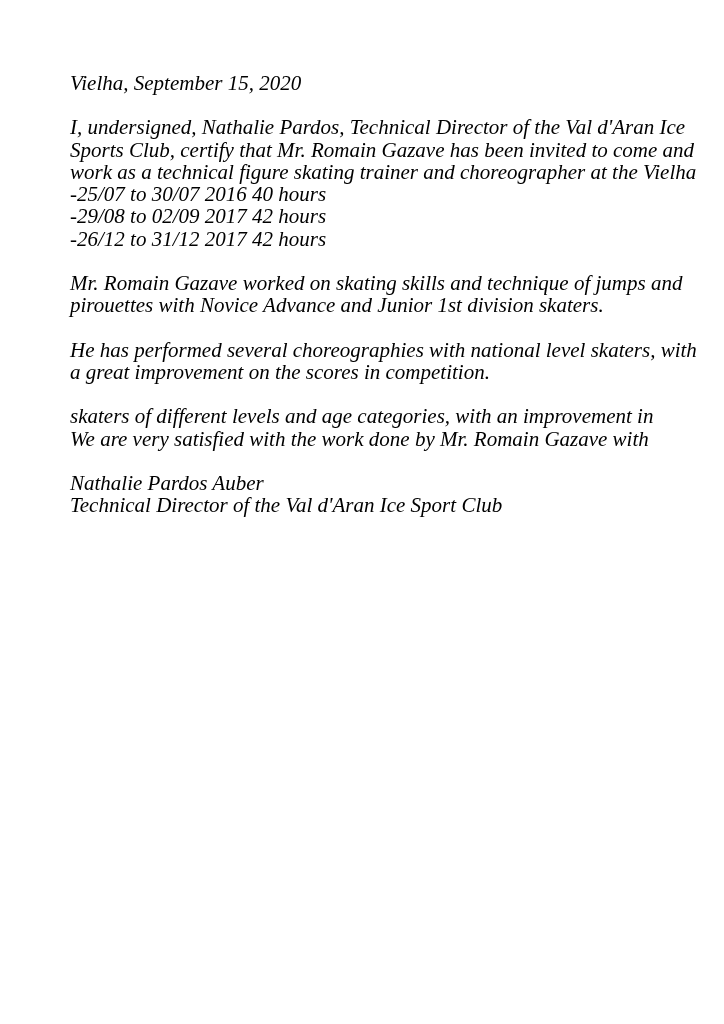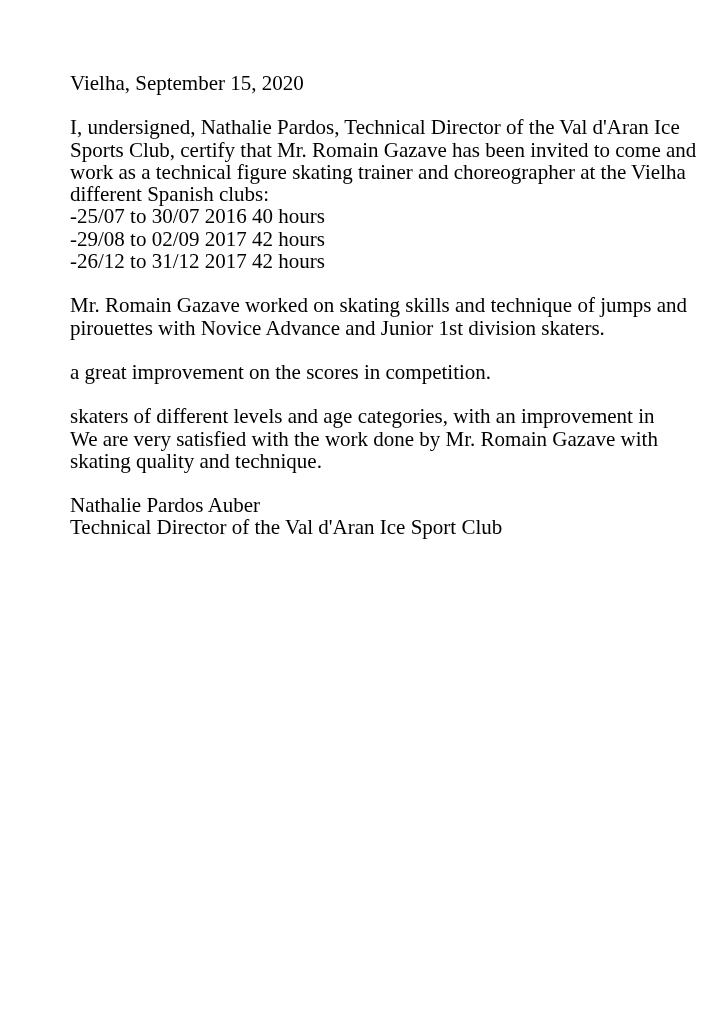--- a/index.html
+++ b/index.html
@@ -12,20 +12,21 @@
     width: 708px;
     height: 1024px;
     box-sizing: border-box;
     background: #ffffff;
     color: #000000;
     font-family: "Liberation Serif", "DejaVu Serif", serif;
     font-size: 21px;
     line-height: 22.3px;
     padding: 72px 32px 0 70px;
     overflow: hidden;
+    font-style: italic;
   }
   .para {
     margin: 0 0 22px 0;
   }
   .para:last-child {
     margin-bottom: 16px;
   }
   .line {
     white-space: nowrap;
   }
@@ -36,39 +37,38 @@
 <div class="page">
 
   <div class="para">
     <div class="line">Vielha, September 15, 2020</div>
   </div>
 
   <div class="para">
     <div class="line">I, undersigned, Nathalie Pardos, Technical Director of the Val d'Aran Ice</div>
     <div class="line">Sports Club, certify that Mr. Romain Gazave has been invited to come and</div>
     <div class="line">work as a technical figure skating trainer and choreographer at the Vielha</div>
-    <div class="line">different Spanish clubs:</div>
     <div class="line">-25/07 to 30/07 2016 40 hours</div>
     <div class="line">-29/08 to 02/09 2017 42 hours</div>
     <div class="line">-26/12 to 31/12 2017 42 hours</div>
   </div>
 
   <div class="para">
     <div class="line">Mr. Romain Gazave worked on skating skills and technique of jumps and</div>
     <div class="line">pirouettes with Novice Advance and Junior 1st division skaters.</div>
   </div>
 
   <div class="para">
+    <div class="line">He has performed several choreographies with national level skaters, with</div>
     <div class="line">a great improvement on the scores in competition.</div>
   </div>
 
   <div class="para">
     <div class="line">skaters of different levels and age categories, with an improvement in</div>
     <div class="line">We are very satisfied with the work done by Mr. Romain Gazave with</div>
-    <div class="line">skating quality and technique.</div>
   </div>
 
   <div class="para">
     <div class="line">Nathalie Pardos Auber</div>
     <div class="line">Technical Director of the Val d'Aran Ice Sport Club</div>
   </div>
 
 </div>
 
 </body></html>

